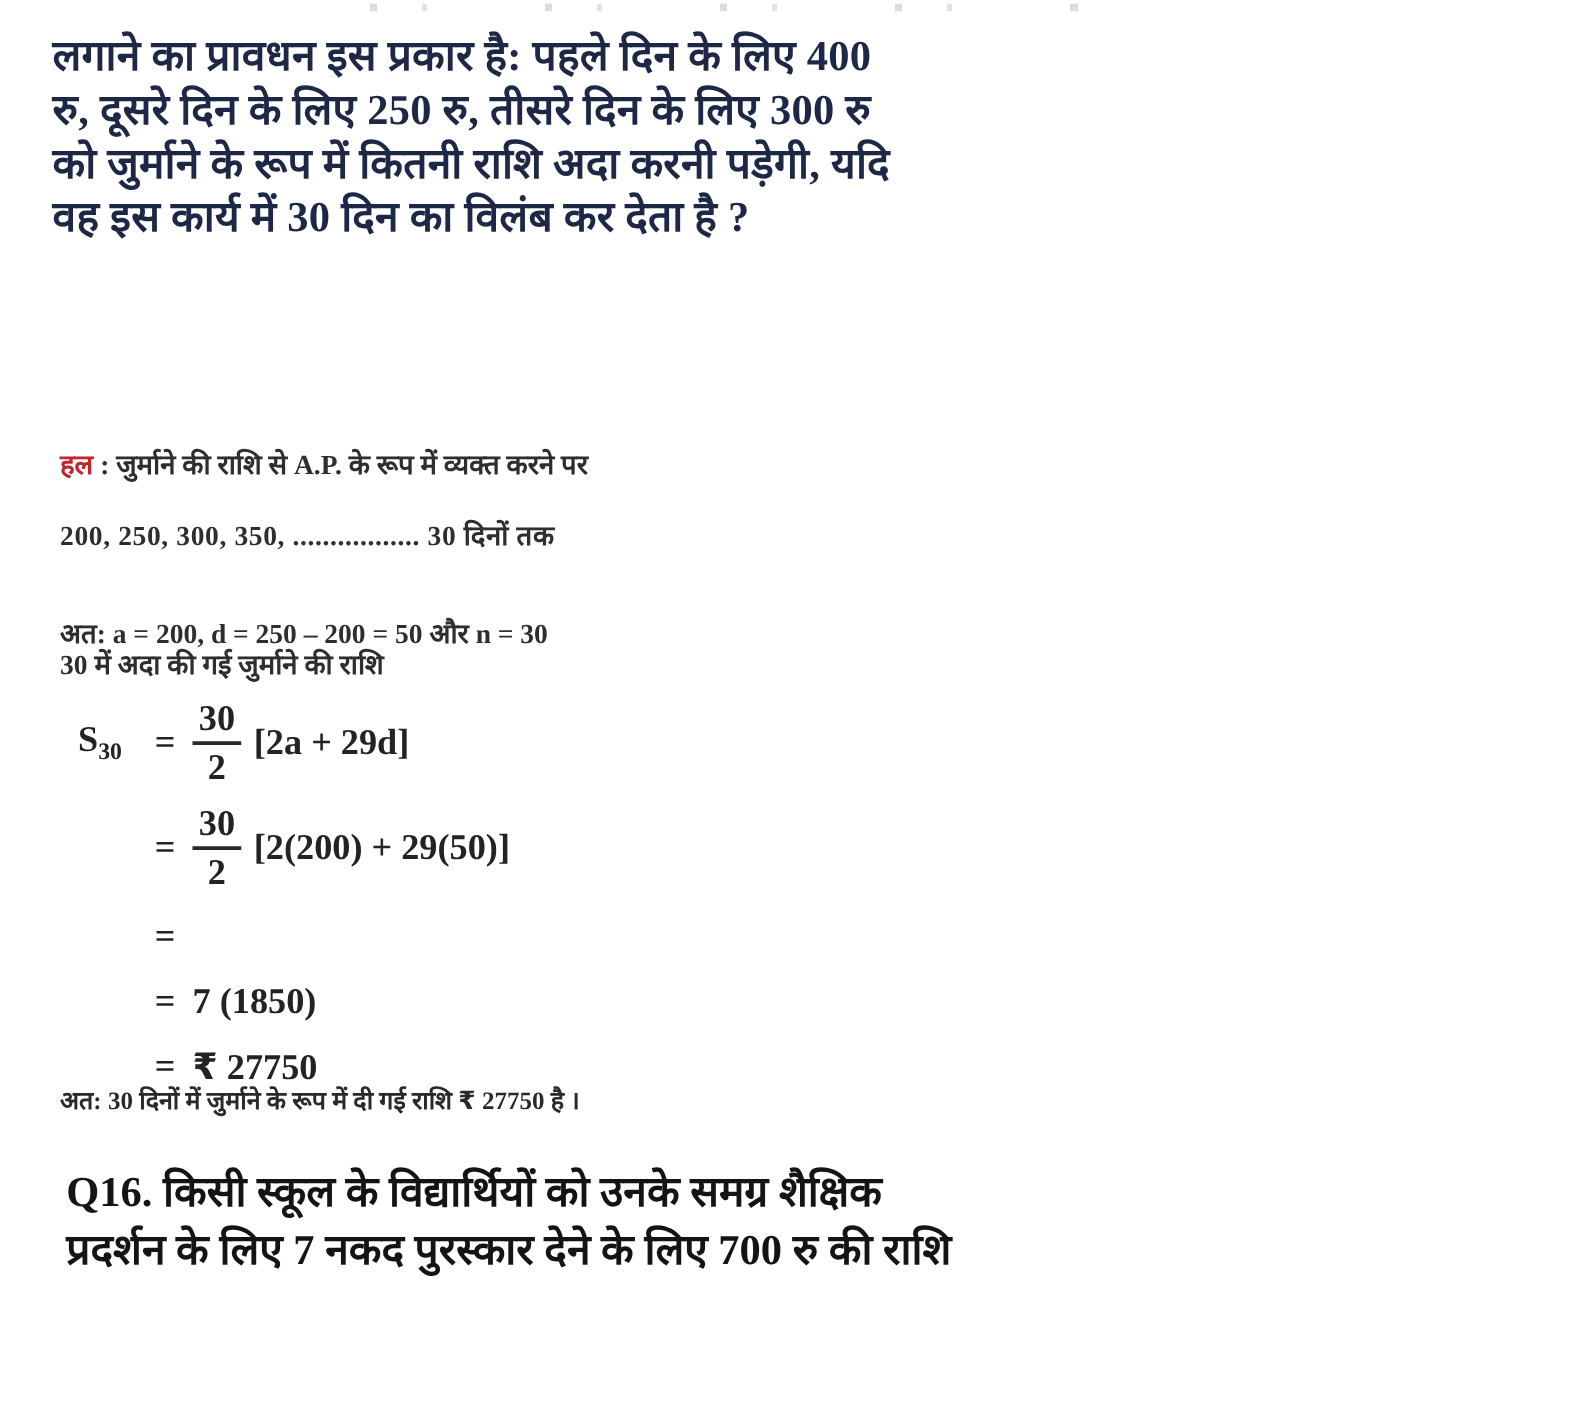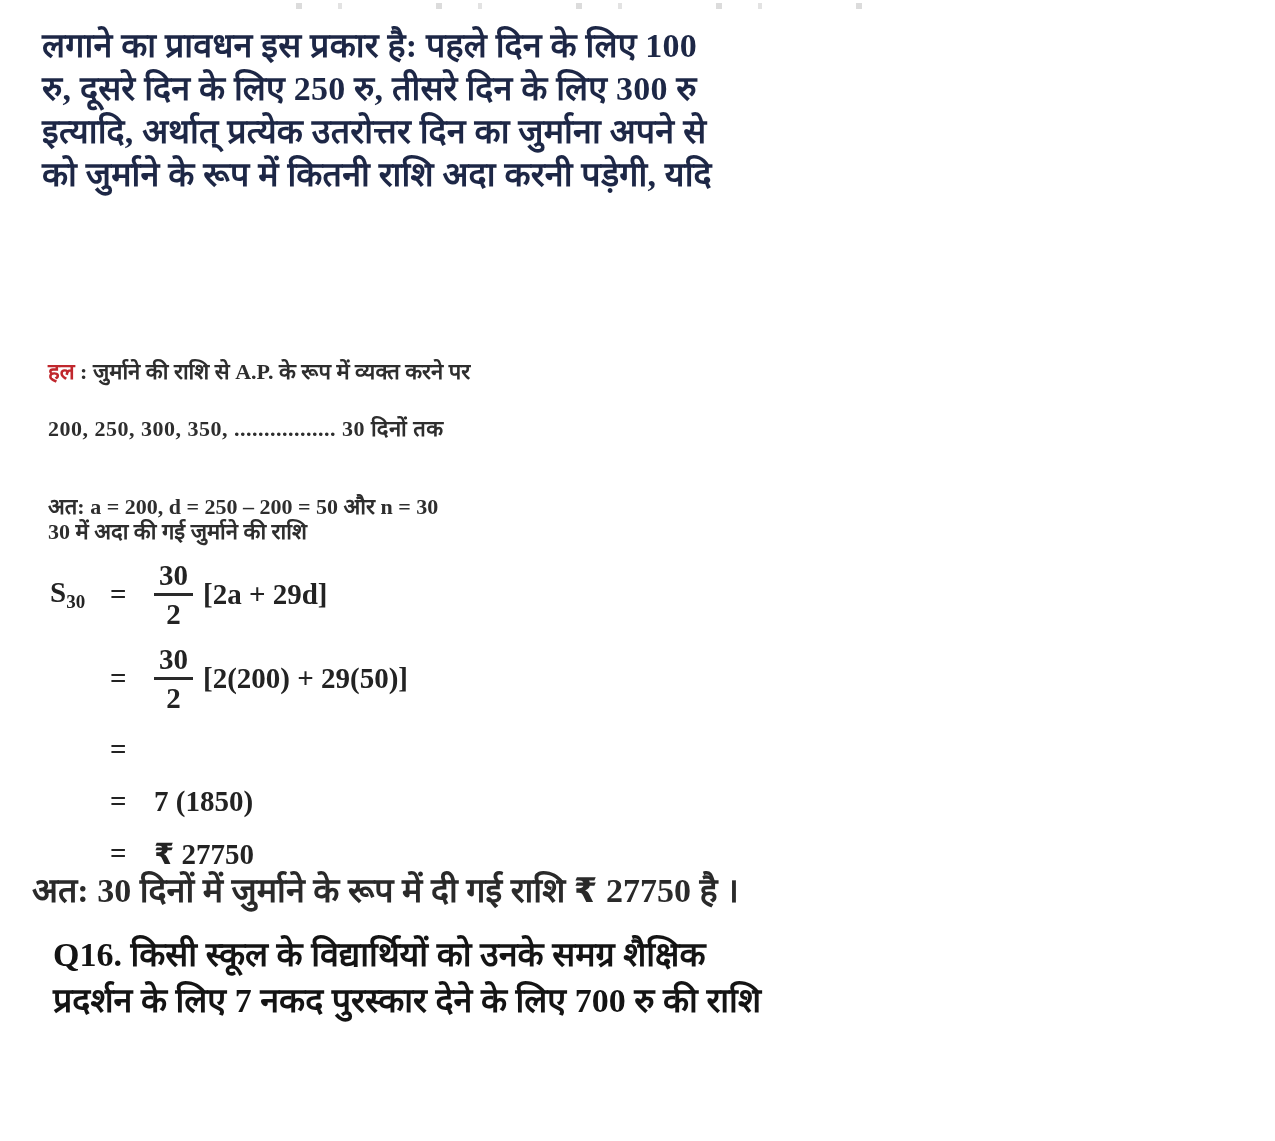--- a/index.html
+++ b/index.html
@@ -63,20 +63,21 @@
     left: 50px;
     top: 560px;
     font-size: 29px;
     color: #232323;
     font-weight: 600;
   }
   .drow {
     display: flex;
     align-items: center;
     margin-bottom: 14px;
+    text-align: center;
   }
   .drow.simple { height: 44px; margin-bottom: 8px; }
   .dlhs {
     width: 60px;
     display: inline-block;
   }
   .dsub {
     font-size: 19px;
     vertical-align: -6px;
   }
@@ -92,24 +93,24 @@
     line-height: 1.05;
   }
   .frac .num {
     padding: 0 5px 3px;
     border-bottom: 3px solid #2a2a2a;
   }
   .frac .den { padding-top: 3px; }
 
   .conclusion {
     position: absolute;
-    left: 32px;
+    left: 48px;
     top: 866px;
     white-space: nowrap;
-    font-size: 34px;
+    font-size: 20px;
     color: #2a2a2a;
     font-weight: 600;
   }
 
   .next-q {
     position: absolute;
     left: 42px;
     top: 932px;
     width: 900px;
     font-size: 34px;
@@ -121,24 +122,24 @@
   .next-q .tline { white-space: nowrap; }
 </style>
 </head>
 <body>
 
 <div class="page">
 
   <div class="scan-artifact"></div>
 
   <div class="intro">
-    <div class="tline">लगाने का प्रावधन इस प्रकार है: पहले दिन के लिए 100</div>
+    <div class="tline">लगाने का प्रावधन इस प्रकार है: पहले दिन के लिए 400</div>
     <div class="tline">रु, दूसरे दिन के लिए 250 रु, तीसरे दिन के लिए 300 रु</div>
-    <div class="tline">इत्यादि, अर्थात् प्रत्येक उतरोत्तर दिन का जुर्माना अपने से</div>
     <div class="tline">को जुर्माने के रूप में कितनी राशि अदा करनी पड़ेगी, यदि</div>
+    <div class="tline">वह इस कार्य में 30 दिन का विलंब कर देता है ?</div>
   </div>
 
   <div class="sol-line sol-1">
     <span class="sol-label">हल</span><span> : </span><span>जुर्माने की राशि से A.P. के रूप में व्यक्त करने पर</span>
   </div>
 
   <div class="sol-line sol-2">200, 250, 300, 350, ................. 30 दिनों तक</div>
 
   <div class="sol-line sol-3">अत: a = 200, d = 250 – 200 = 50 और n = 30</div>
 

